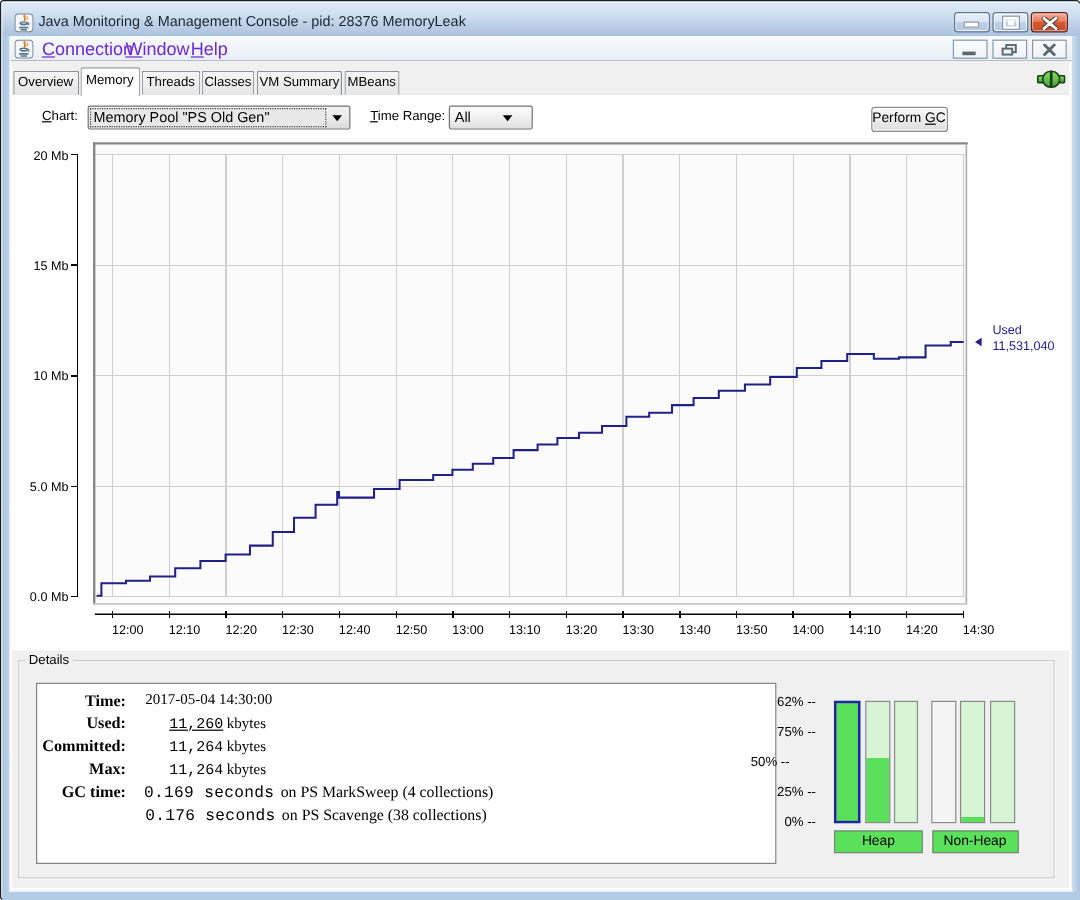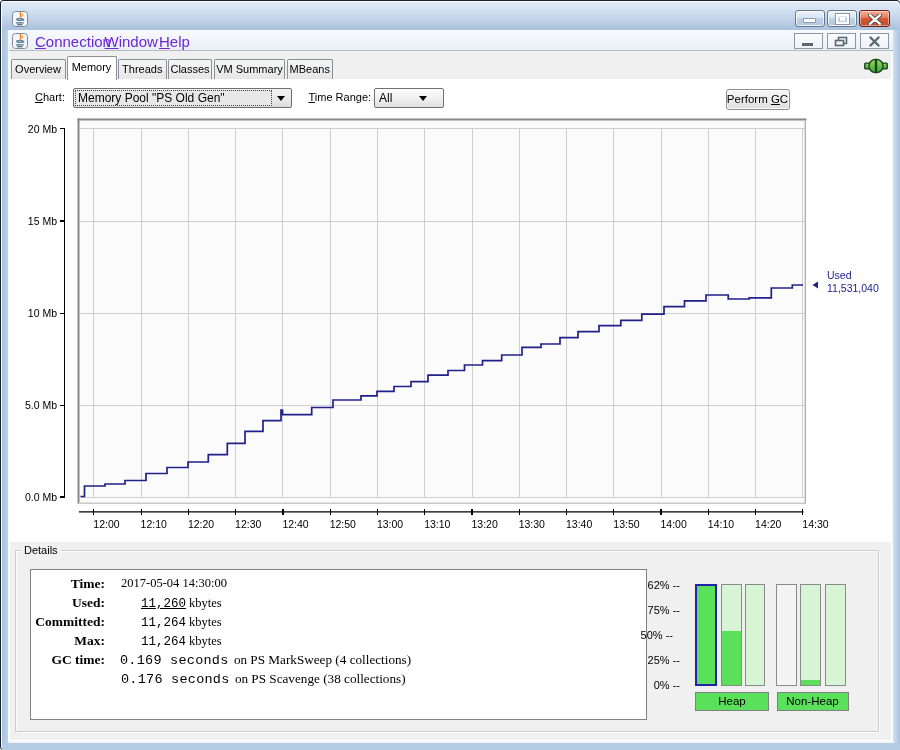--- a/index.html
+++ b/index.html
@@ -78,20 +78,21 @@
   <svg class="abs" id="ticon" viewBox="0 0 16 16">
     <rect x="0.5" y="0.5" width="15" height="15" rx="3" fill="#f4f6f9" stroke="#7e8a9a"></rect>
     <path d="M8.8 1.3 C 6.6 3.0 10.6 3.8 8.2 6.4" fill="none" stroke="#e07b20" stroke-width="1.5"></path>
     <path d="M10.9 2.5 C 9.7 3.4 11.9 3.9 10.6 5.3" fill="none" stroke="#f2a240" stroke-width="1.1"></path>
     <ellipse cx="7.8" cy="8.2" rx="3.1" ry="1.0" fill="none" stroke="#54768c" stroke-width="1.1"></ellipse>
     <path d="M4.7 8.6 Q7.8 10.6 10.9 8.6" fill="none" stroke="#54768c" stroke-width="1.2"></path>
     <path d="M11.2 8.0 q1.9 .7 0 1.9" fill="none" stroke="#54768c" stroke-width="1"></path>
     <line x1="3.9" y1="11.9" x2="11.7" y2="11.9" stroke="#54768c" stroke-width="1.3"></line>
     <line x1="5.1" y1="13.7" x2="10.5" y2="13.7" stroke="#54768c" stroke-width="1.3"></line>
   </svg>
+  <div class="abs" id="title">Java Monitoring &amp; Management Console - pid: 28376 MemoryLeak</div>
   <div class="abs wbtn" id="btnmin"></div>
   <div class="abs wbtn" id="btnmax"></div>
   <div class="abs wbtn" id="btnclose"></div>
   <div class="abs" id="minglyph"></div>
   <div class="abs" id="maxglyph"></div>
   <div class="abs" id="maxglyph2"></div>
   <svg class="abs" style="left:867px; top:12.5px; width:14px; height:11px;" viewBox="0 0 14 11">
     <path d="M2 1.2 L7 5.7 M7 5.3 L12 1.2 M2 9.8 L7 5.3 M7 5.7 L12 9.8" stroke="#4a4a4a" stroke-width="4.2" stroke-linecap="round"></path>
     <path d="M2 1.2 L7 5.7 M7 5.3 L12 1.2 M2 9.8 L7 5.3 M7 5.7 L12 9.8" stroke="#ffffff" stroke-width="2.3" stroke-linecap="round"></path>
   </svg>
@@ -262,21 +263,21 @@
   <div class="dlabel" style="top:613px;">Committed:</div>
   <div class="dval" style="top:613px;"><span class="mono" style="margin-left:32px; margin-right:3px;">11,264</span><span style="font-size:12.5px;">kbytes</span></div>
   <div class="dlabel" style="top:631.5px;">Max:</div>
   <div class="dval" style="top:631.5px;"><span class="mono" style="margin-left:32px; margin-right:3px;">11,264</span><span style="font-size:12.5px;">kbytes</span></div>
   <div class="dlabel" style="top:650.5px;">GC time:</div>
   <div class="dval" style="top:650.5px;"><span class="mono2" style="margin-left:11px; margin-right:2px;">0.169 seconds</span> on PS MarkSweep (4 collections)</div>
   <div class="dval" style="top:669.5px;"><span class="mono2" style="margin-left:12px; margin-right:2px;">0.176 seconds</span> on PS Scavenge (38 collections)</div>
 
   <div class="pctlbl" style="left:633px; top:578px;">62% --</div>
   <div class="pctlbl" style="left:633px; top:603px;">75% --</div>
-  <div class="pctlbl" style="left:626px; top:628px;">50% --</div>
+  <div class="pctlbl" style="left:611px; top:628px;">50% --</div>
   <div class="pctlbl" style="left:633px; top:653px;">25% --</div>
   <div class="pctlbl" style="left:633px; top:678px;">0% --</div>
 
   <div class="bar" style="left:694px; top:583px; width:22px; height:102px; border:2px solid #2222aa; background:#5be05b;"></div>
   <div class="bar" style="left:720px; top:583px; width:21px; height:102px; background:linear-gradient(#d7f5d4 0%,#d7f5d4 46.5%,#5be05b 46.5%,#5be05b 100%);"></div>
   <div class="bar" style="left:744px; top:583px; width:20px; height:102px; background:#d7f5d4;"></div>
   <div class="bar" style="left:775px; top:583px; width:21px; height:102px; background:#f4f4f4;"></div>
   <div class="bar" style="left:799px; top:583px; width:21px; height:102px; background:linear-gradient(#d7f5d4 0%,#d7f5d4 95.5%,#5be05b 95.5%,#5be05b 100%);"></div>
   <div class="bar" style="left:824px; top:583px; width:21px; height:102px; background:#d7f5d4;"></div>
   <div class="heapbtn" style="left:694px; width:74px;">Heap</div>

